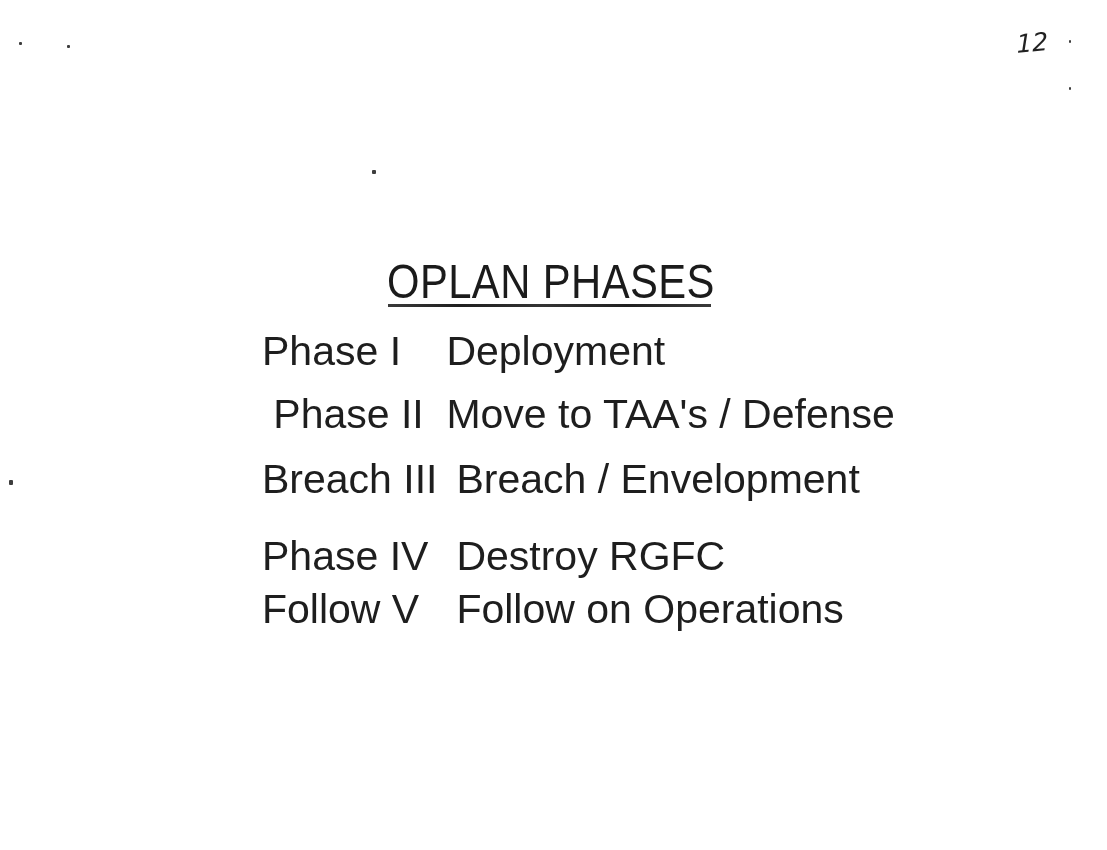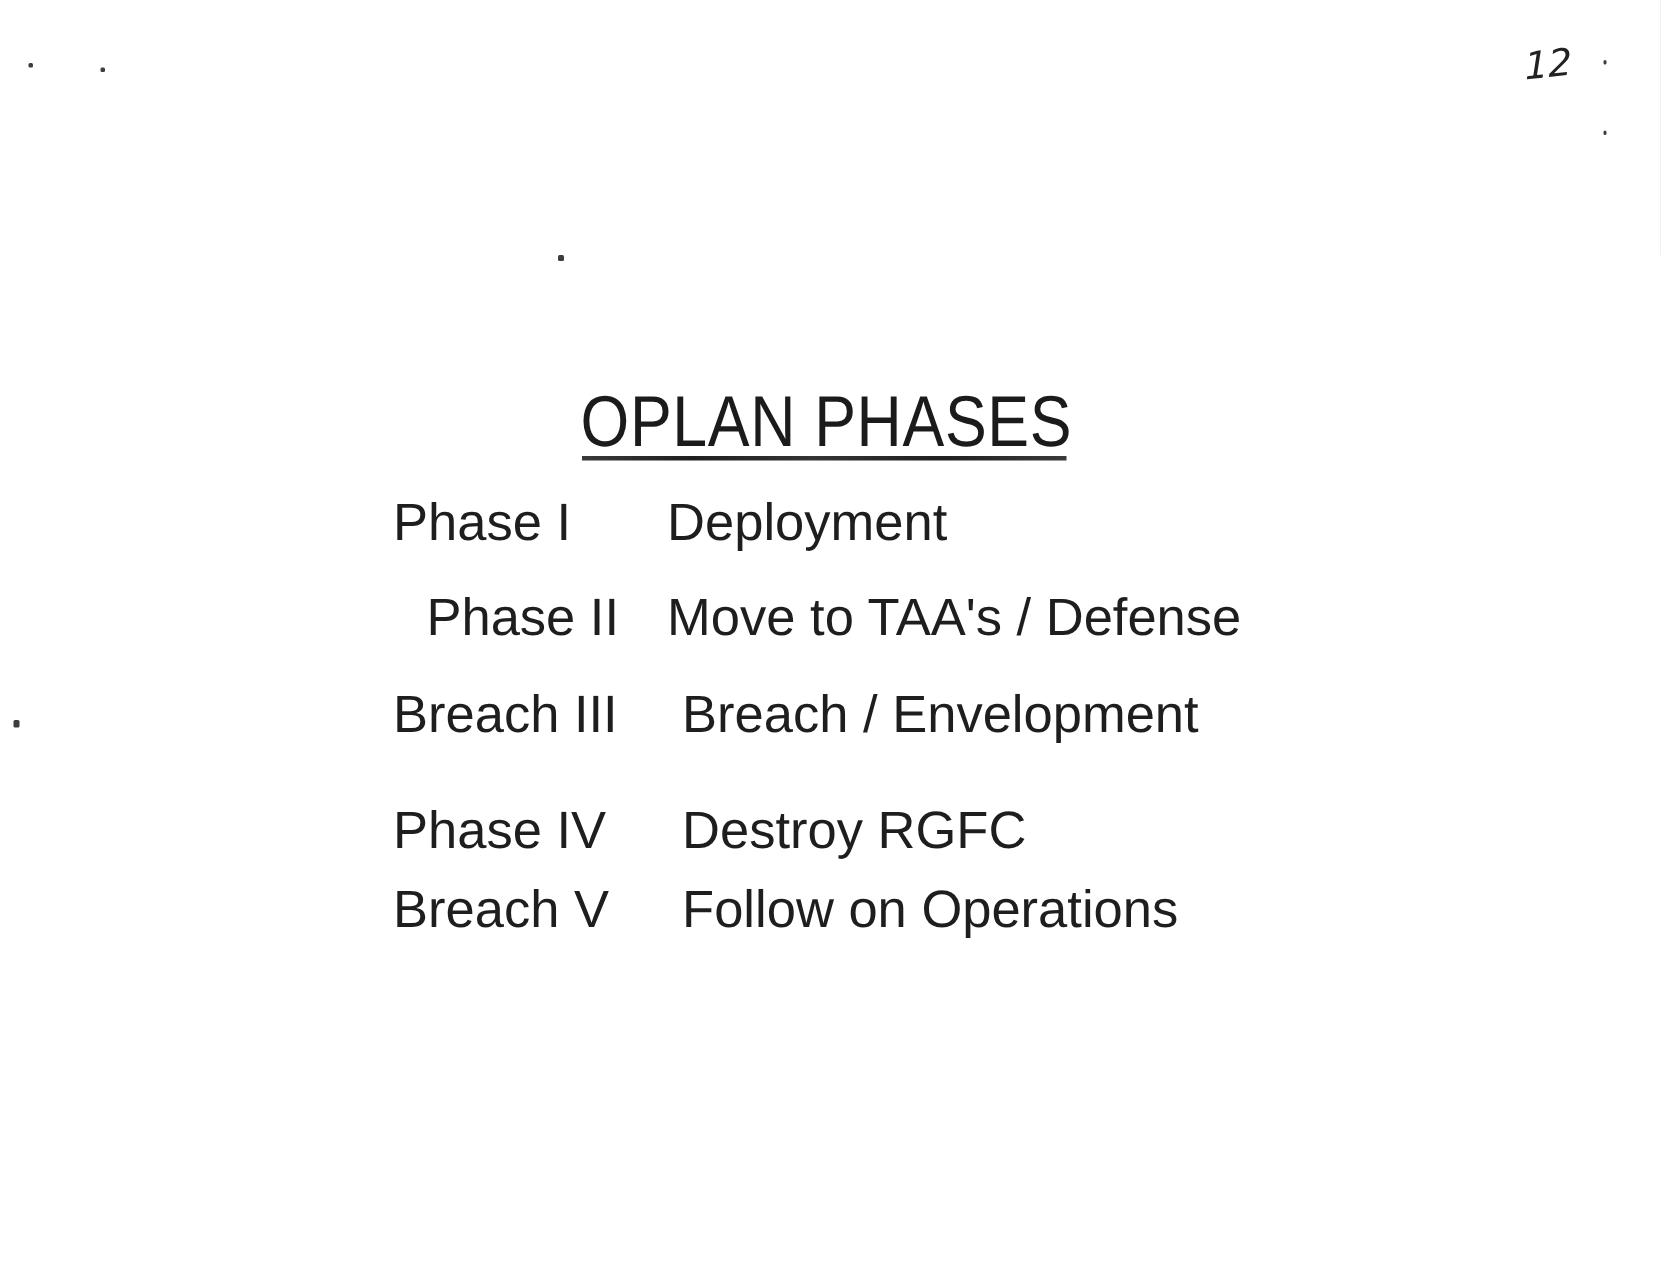--- a/index.html
+++ b/index.html
@@ -46,21 +46,21 @@
     position: absolute;
     left: 388px;
     top: 304px;
     width: 323px;
     height: 3px;
     background: linear-gradient(90deg, #3a3a3a 0%, #1f1f1f 22%, #343434 48%, #202020 74%, #3a3a3a 100%);
   }
   .phase-row {
     position: absolute;
     left: 262px;
-    font-size: 35px;
+    font-size: 41px;
     line-height: 1;
     white-space: nowrap;
     color: #1e1e1e;
   }
   .phase-row .label {
     display: inline-block;
     width: 173px;
   }
   .row-1 { top: 331px; }
   .row-2 { top: 394px; text-align: center; }
@@ -113,17 +113,17 @@
     <span class="label">Breach III</span>
     <span class="desc">Breach / Envelopment</span>
   </div>
 
   <div class="phase-row row-4">
     <span class="label">Phase IV</span>
     <span class="desc">Destroy RGFC</span>
   </div>
 
   <div class="phase-row row-5">
-    <span class="label">Breach V</span>
+    <span class="label">Follow V</span>
     <span class="desc">Follow on Operations</span>
   </div>
 
 </div>
 
 </body></html>

